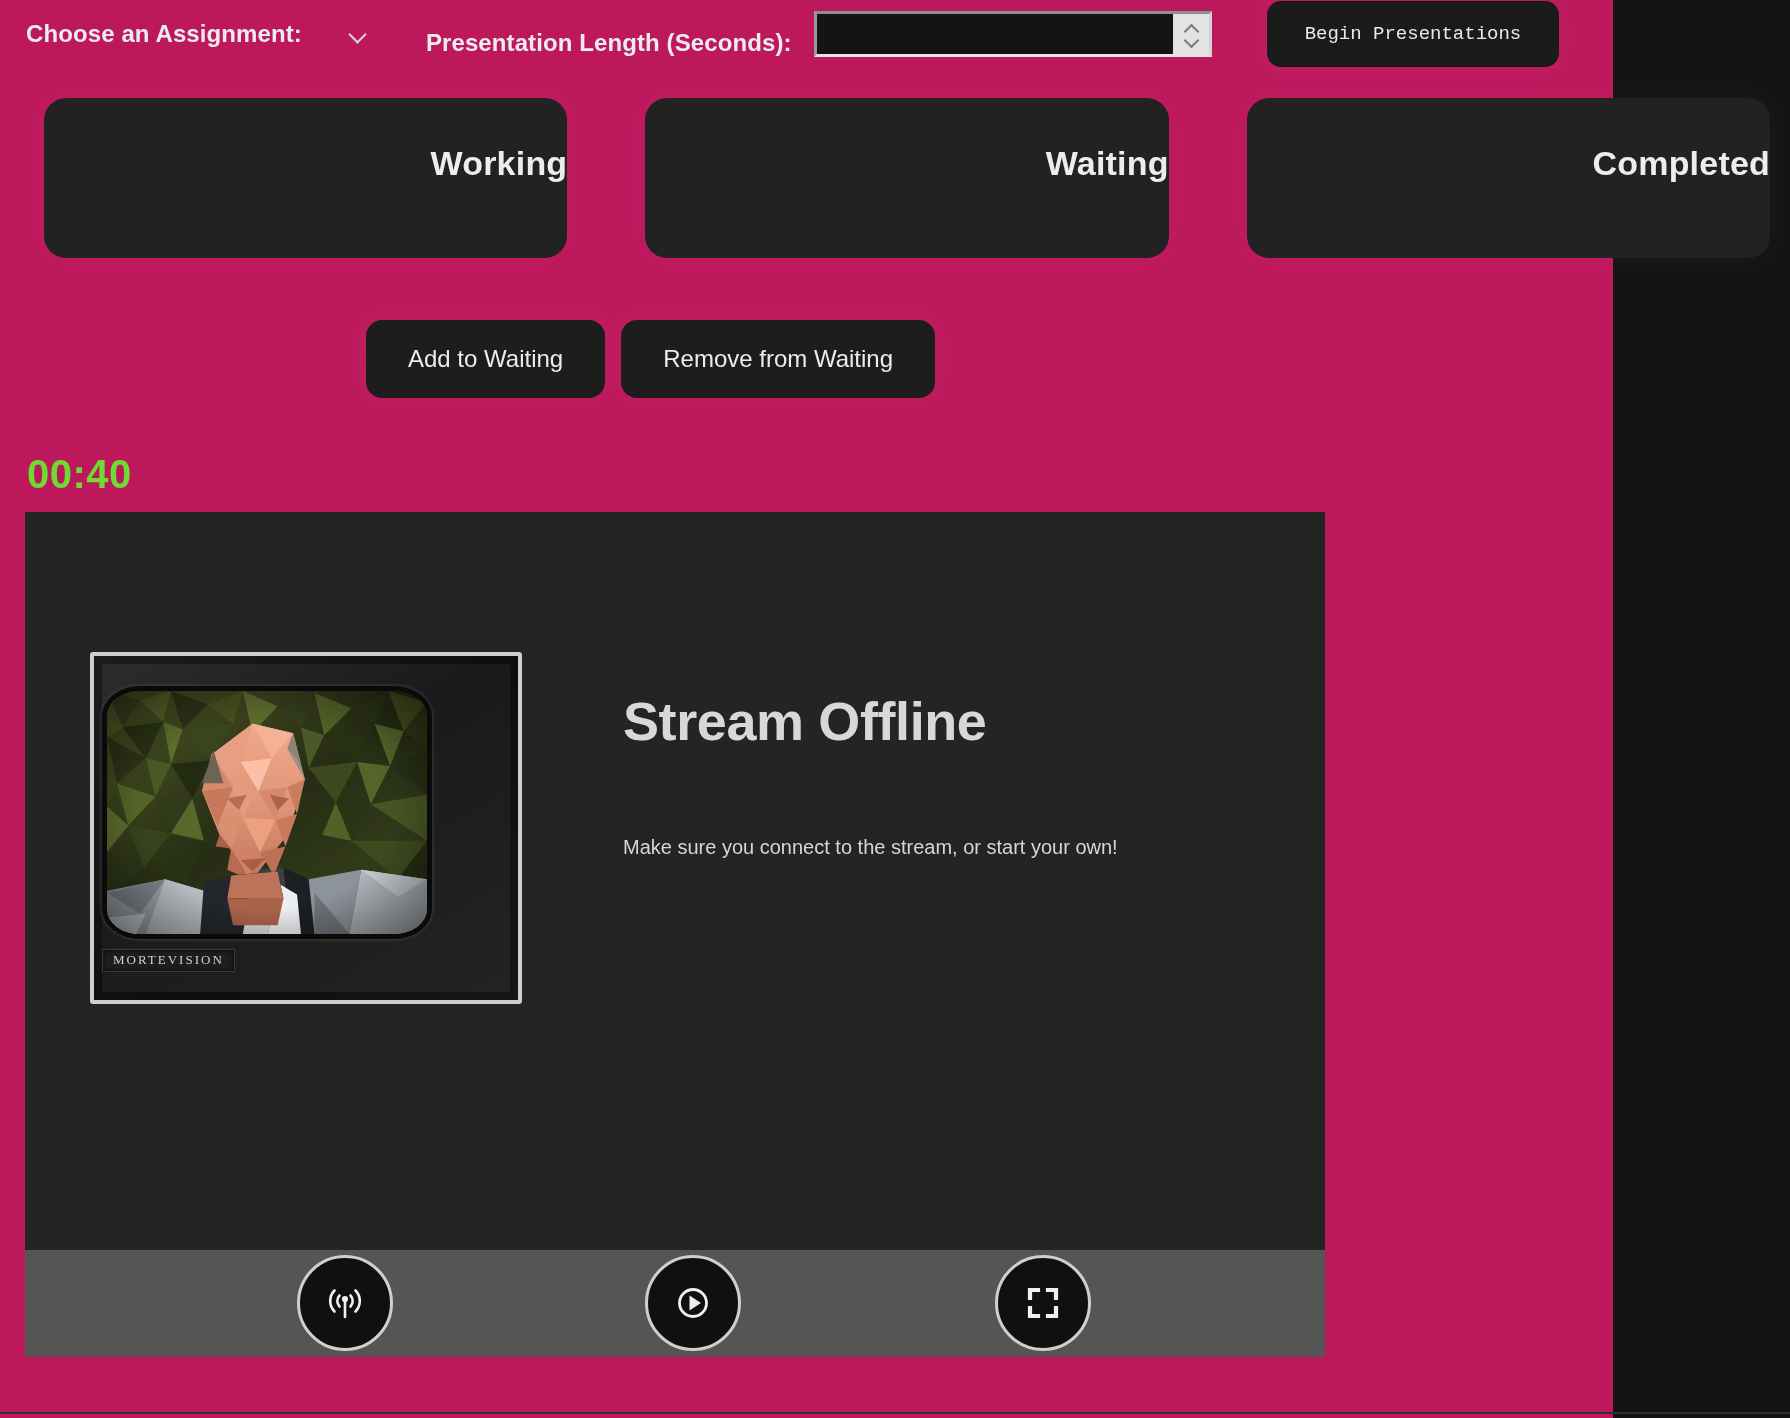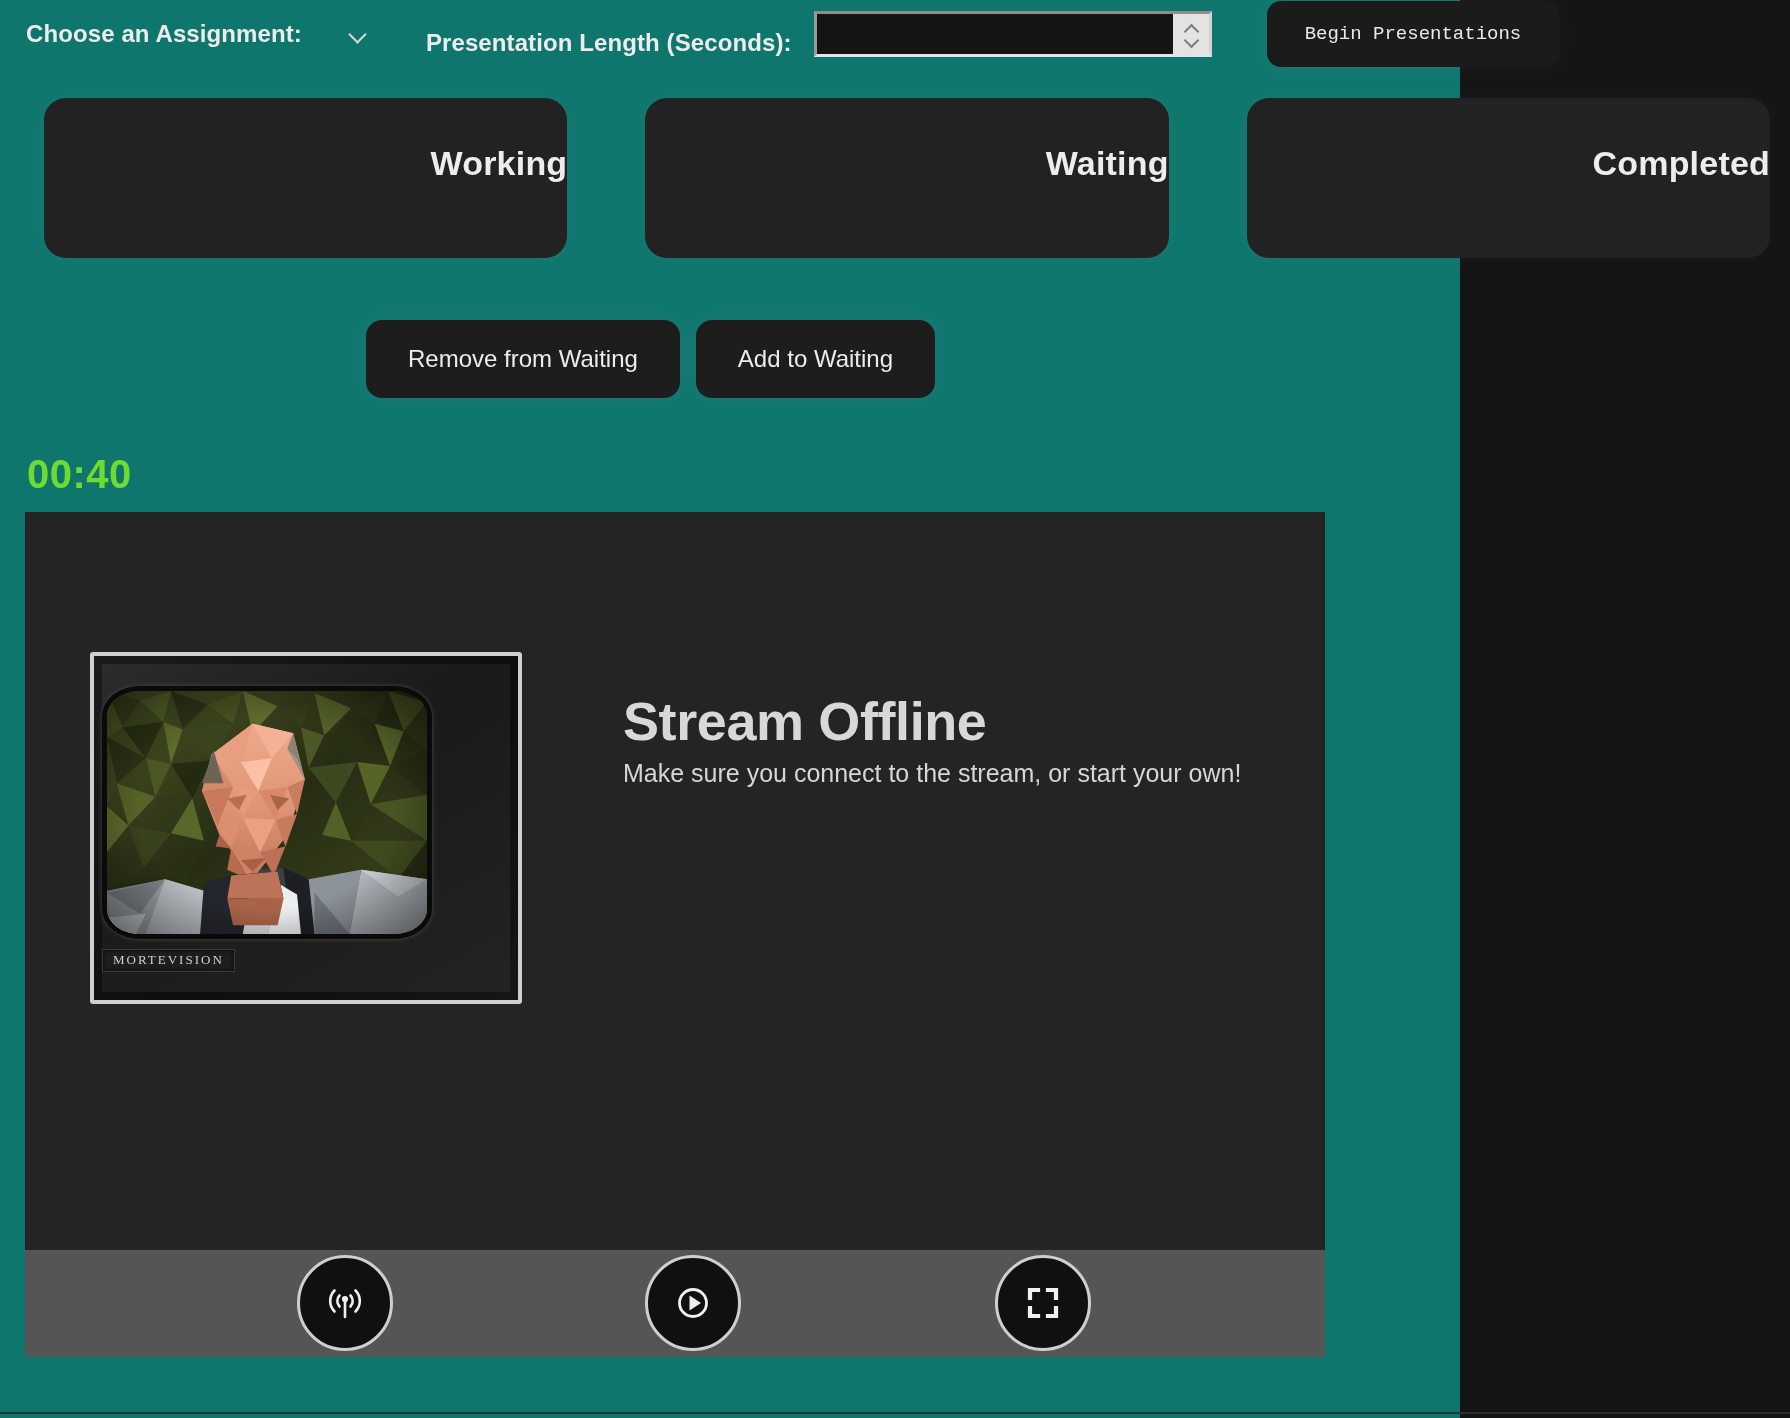--- a/index.html
+++ b/index.html
@@ -6,23 +6,23 @@
   * { box-sizing: border-box; margin: 0; padding: 0; }
   html, body {
     width: 1790px;
     height: 1418px;
     background: #141414;
     font-family: "Liberation Sans", sans-serif;
     overflow: hidden;
   }
   #app {
     position: relative;
-    width: 1460px;
+    width: 1613px;
     height: 1418px;
-    background: #0f766e;
+    background: #be185d;
     padding-left: 21px;
   }
 
   
   .toolbar {
     position: absolute;
     left: 0; top: 0;
     width: 1790px; height: 68px;
     display: flex;
     align-items: center;
@@ -256,22 +256,23 @@
     left: 598px; top: 178px;
     width: 660px;
   }
   .offline-title {
     color: #d8d8d8;
     font-size: 54px;
     font-weight: bold;
     letter-spacing: -0.4px;
   }
   .offline-sub {
+    margin-top: 78px;
     color: #d6d6d6;
-    font-size: 25px;
+    font-size: 20px;
     line-height: 1.75;
   }
 
   
   .controls {
     position: absolute;
     left: 0; bottom: 0;
     width: 1300px; height: 107px;
     background: #555555;
     display: flex;
@@ -336,22 +337,22 @@
     </div>
     <div class="col-panel">
       <span class="col-title">Waiting</span>
     </div>
     <div class="col-panel">
       <span class="col-title">Completed</span>
     </div>
   </div>
 
   <div class="actions">
+    <button class="act-btn">Add to Waiting</button>
     <button class="act-btn">Remove from Waiting</button>
-    <button class="act-btn">Add to Waiting</button>
   </div>
 
   <div class="timer">00:40</div>
 
   <div class="video-panel">
 
     <div class="video-body">
 
       <div class="tv">
         <div class="tv-inner">

